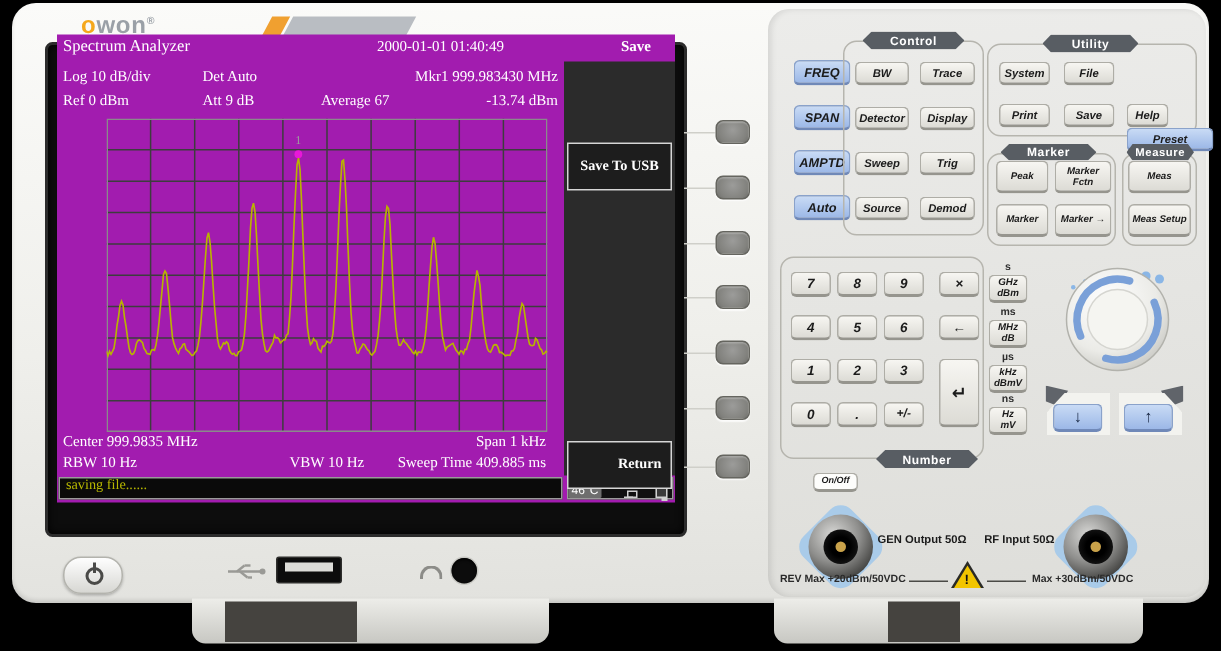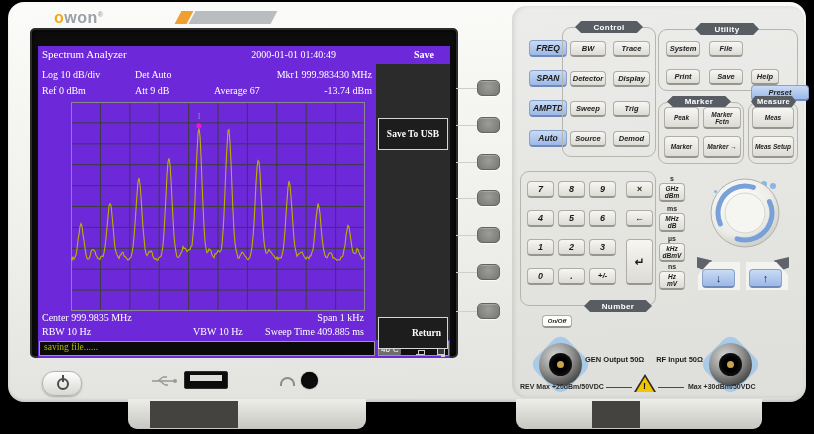--- a/index.html
+++ b/index.html
@@ -16,21 +16,21 @@
 
   
   .logo{position:absolute;left:46px;top:7px;font-size:16px;font-weight:bold;letter-spacing:.5px;}
   .logo .o1{color:#f5a81c;} .logo .rest{color:#9aa0a7;text-align:center;} .logo sup{font-size:7px;color:#9aa0a7;}
   .deco-orange{position:absolute;left:170px;top:9px;width:12px;height:13px;background:#f0a030;transform:skewX(-28deg);}
   .deco-stripe{position:absolute;left:184px;top:9px;width:82px;height:13px;background:#b9bdc2;transform:skewX(-28deg);}
 
   
   .bezel{position:absolute;left:30px;top:28px;width:428px;height:330px;background:#0d0d0d;
          border-radius:5px;border:2px solid #2c2c2c;box-shadow:inset 0 0 6px #000;}
-  .screen{position:absolute;left:38px;top:46px;width:412px;height:312px;background:#6d28d9;overflow:hidden;
+  .screen{position:absolute;left:38px;top:23px;width:412px;height:312px;background:#a21caf;overflow:hidden;
           font-family:"Liberation Serif","DejaVu Serif",serif;color:#fff;}
   .titlebar{position:absolute;left:0;top:0;width:412px;height:18px;}
   .s-title{position:absolute;left:4px;top:2px;font-size:11px;}
   .s-date{position:absolute;right:114px;top:3px;font-size:10px;}
   .s-menutitle{position:absolute;right:16px;top:3px;font-size:10px;font-weight:bold;}
   .rrow{position:absolute;left:0;width:338px;height:13px;font-size:10px;}
   .rrow span{position:absolute;white-space:nowrap;}
   .plot{position:absolute;left:33px;top:56px;width:294px;height:209px;}
   .brow{position:absolute;left:0;width:338px;height:13px;font-size:10px;}
   .statusbar{position:absolute;left:1px;top:295px;width:336px;height:15px;background:#0a0a0a;

